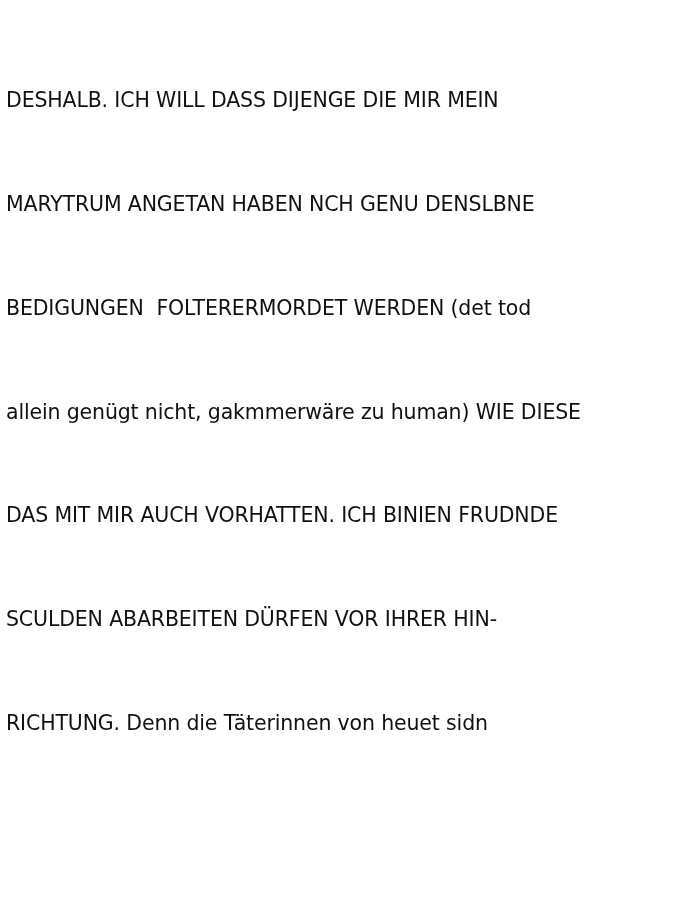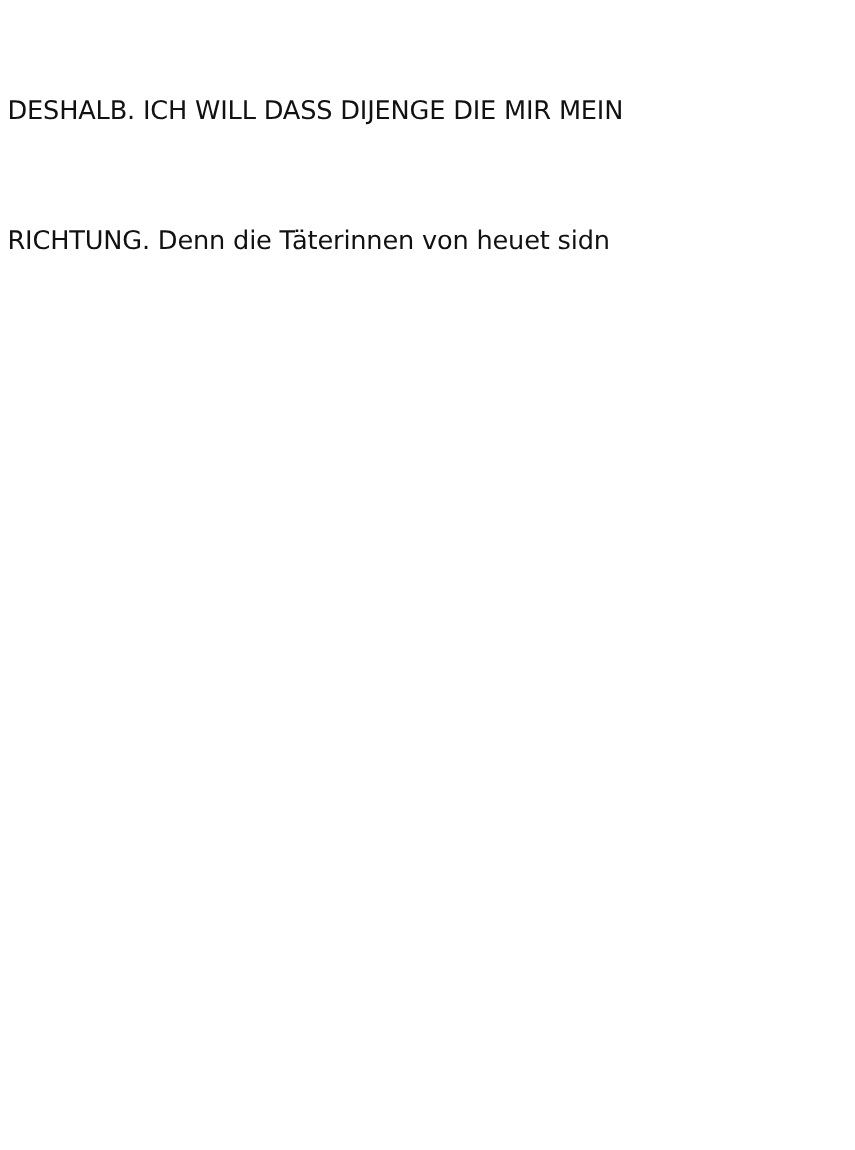--- a/index.html
+++ b/index.html
@@ -10,21 +10,21 @@
   body {
     width: 684px;
     height: 920px;
     overflow: hidden;
     font-family: "DejaVu Sans", sans-serif;
   }
   .page {
     width: 684px;
     height: 920px;
     box-sizing: border-box;
-    padding: 2px 8px 0 6px;
+    padding: 14px 8px 0 6px;
     background: #ffffff;
   }
   .doc-text {
     font-family: "DejaVu Sans", sans-serif;
     font-size: 20.5px;
     line-height: 34.6px;
     color: #111111;
     letter-spacing: -0.15px;
     white-space: pre-wrap;
     word-break: normal;
@@ -33,20 +33,25 @@
     display: block;
     white-space: pre;
   }
 </style>
 </head>
 <body>
 
 <div class="page">
   <div class="doc-text">
     <span class="doc-line">DESHALB. ICH WILL DASS DIJENGE DIE MIR MEIN</span>
+    <span class="doc-line">MARYTRUM ANGETAN HABEN NCH GENU DENSLBNE</span>
+    <span class="doc-line">BEDIGUNGEN  FOLTERERMORDET WERDEN (det tod</span>
+    <span class="doc-line">allein genügt nicht, gakmmerwäre zu human) WIE DIESE</span>
+    <span class="doc-line">DAS MIT MIR AUCH VORHATTEN. ICH BINIEN FRUDNDE</span>
+    <span class="doc-line">SCULDEN ABARBEITEN DÜRFEN VOR IHRER HIN-</span>
     <span class="doc-line">RICHTUNG. Denn die Täterinnen von heuet sidn</span>
     
     
     
     
     
     
     
     
     

